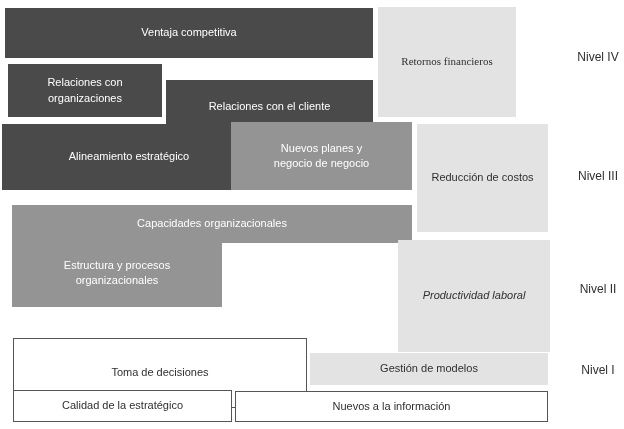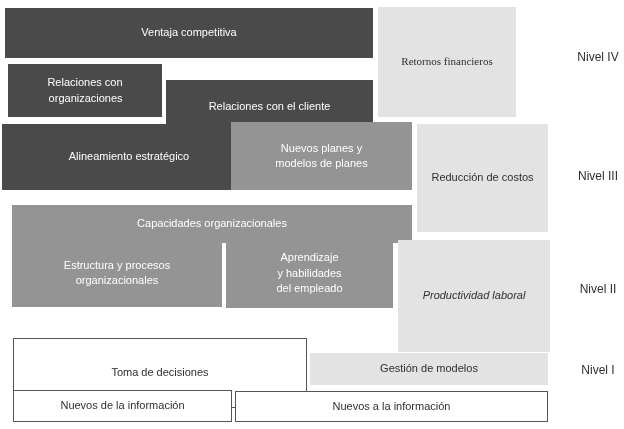--- a/index.html
+++ b/index.html
@@ -23,21 +23,20 @@
     justify-content: center;
     text-align: center;
     font-size: 11px;
     line-height: 1.4;
     white-space: pre-line;
     padding: 2px 6px;
   }
   .box--dark {
     background: var(--dark, #4a4a4a);
     color: var(--text-on-dark, #ffffff);
-    text-align: right;
   }
   .box--medium {
     background: var(--medium, #949494);
     color: var(--text-on-dark, #ffffff);
   }
   .box--light {
     background: var(--light, #e3e3e3);
     color: var(--text-on-light, #2f2f2f);
   }
   .box--outline {
@@ -58,30 +57,27 @@
 <body>
 
 <div class="diagram" id="diagram" style="--bg: #ffffff; --dark: #4a4a4a; --medium: #949494; --light: #e3e3e3; --outline-border: #555555; --text-on-dark: #ffffff; --text-on-light: #2f2f2f;">
     <div class="box box--dark" style="left: 5px; top: 8px; width: 368px; height: 50px;">Ventaja competitiva</div>
     <div class="box box--light" style="left: 378px; top: 7px; width: 138px; height: 110px; font-family: Liberation Serif, serif;">Retornos financieros</div>
     <div class="box box--dark" style="left: 8px; top: 64px; width: 154px; height: 53px;">Relaciones con
 organizaciones</div>
     <div class="box box--dark" style="left: 166px; top: 64px; width: 207px; height: 53px; margin-top: 16px;">Relaciones con el cliente</div>
     <div class="box box--dark" style="left: 2px; top: 124px; width: 254px; height: 66px;">Alineamiento estratégico</div>
     <div class="box box--medium" style="left: 231px; top: 122px; width: 181px; height: 68px;">Nuevos planes y
-modelos de planes</div>
+negocio de negocio</div>
     <div class="box box--light" style="left: 417px; top: 124px; width: 131px; height: 108px;">Reducción de costos</div>
     <div class="box box--medium" style="left: 12px; top: 205px; width: 400px; height: 38px;">Capacidades organizacionales</div>
     <div class="box box--medium" style="left: 12px; top: 239px; width: 210px; height: 68px;">Estructura y procesos
 organizacionales</div>
-    <div class="box box--medium" style="left: 226px; top: 239px; width: 167px; height: 69px;">Aprendizaje
-y habilidades
-del empleado</div>
     <div class="box box--light" style="left: 398px; top: 240px; width: 152px; height: 112px; font-style: italic;">Productividad laboral</div>
     <div class="box box--outline" style="left: 13px; top: 314px; width: 294px; height: 70px; margin-top: 24px;">Toma de decisiones</div>
     <div class="box box--light" style="left: 310px; top: 353px; width: 238px; height: 32px;">Gestión de modelos</div>
-    <div class="box box--outline" style="left: 13px; top: 390px; width: 219px; height: 32px;">Nuevos de la información</div>
+    <div class="box box--outline" style="left: 13px; top: 390px; width: 219px; height: 32px;">Calidad de la estratégico</div>
     <div class="box box--outline" style="left: 235px; top: 391px; width: 313px; height: 31px;">Nuevos a la información</div>
     <div class="level-label" style="left: 566px; top: 57px;">Nivel IV</div>
     <div class="level-label" style="left: 566px; top: 176px;">Nivel III</div>
     <div class="level-label" style="left: 566px; top: 289px;">Nivel II</div>
     <div class="level-label" style="left: 566px; top: 370px;">Nivel I</div>
   </div>
 
 </body></html>

